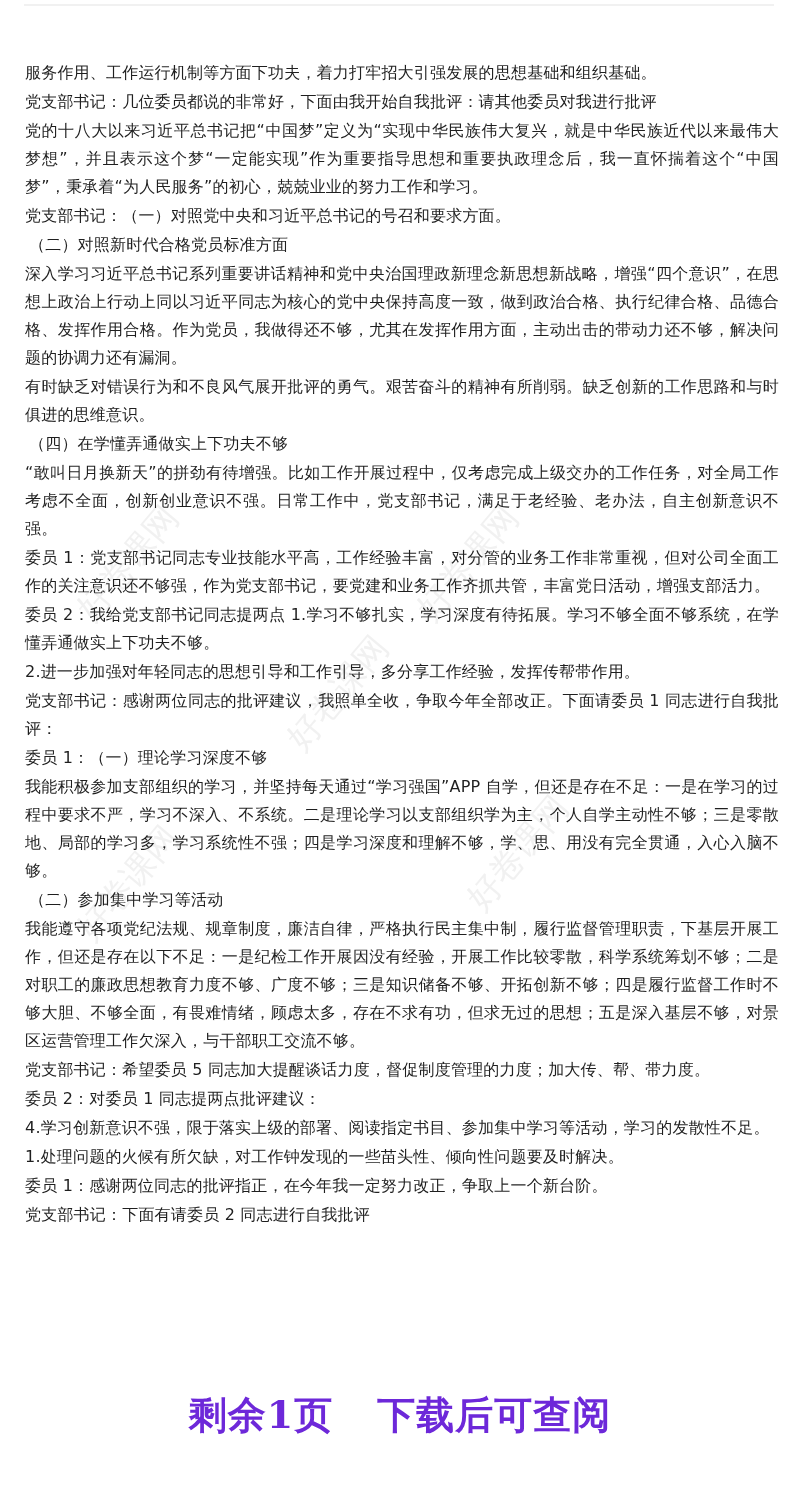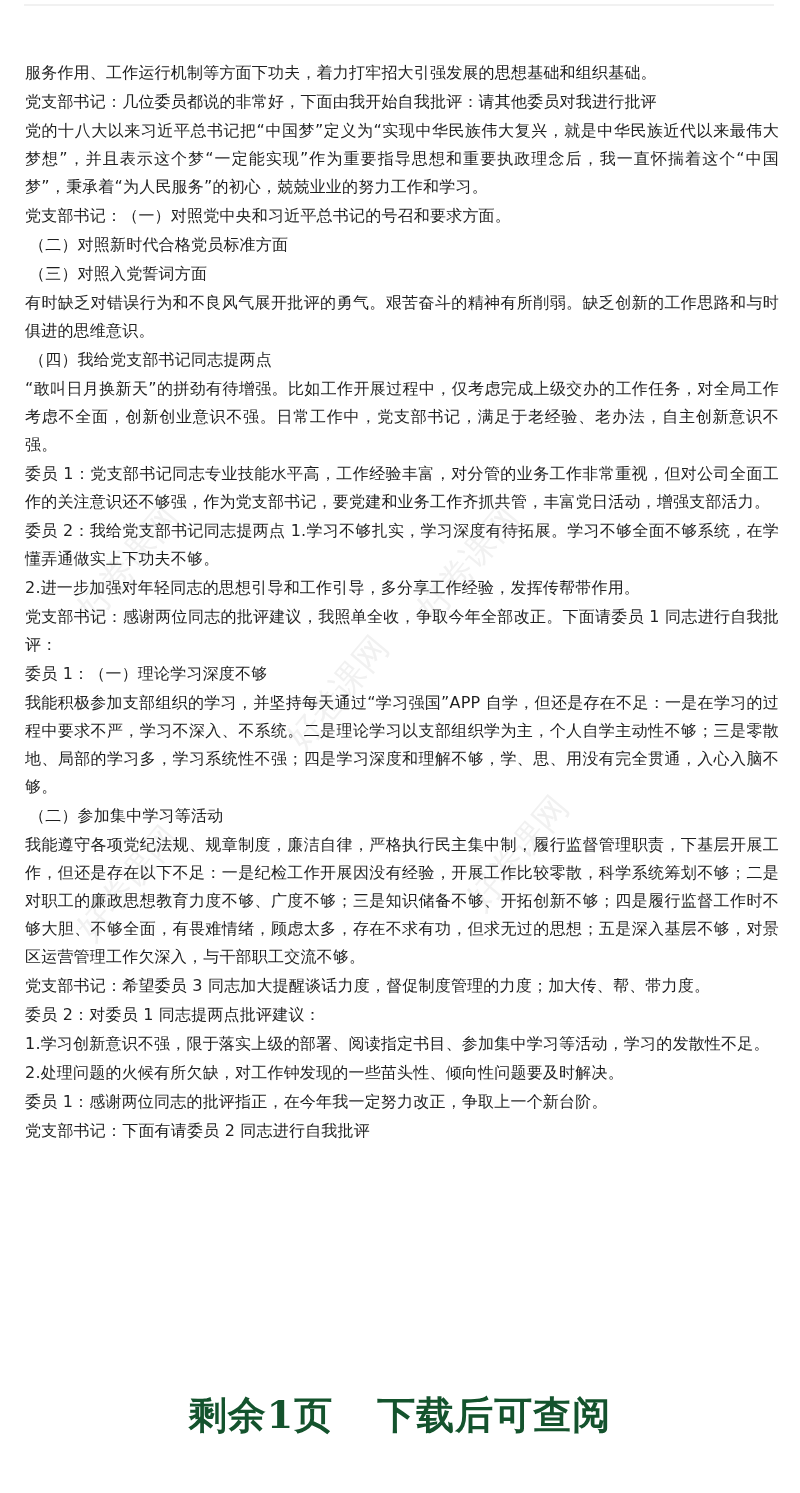--- a/index.html
+++ b/index.html
@@ -20,21 +20,21 @@
   .content p { margin: 1px; text-align: justify; }
   .content p.sub { text-indent: 0; padding-left: 4px; font-family: Liberation Serif, serif; }
   .watermark {
     position: absolute; font-family: "DejaVu Sans", sans-serif; font-size: 34px;
     color: rgba(180,180,180,0.18); transform: rotate(-50deg); white-space: nowrap;
     pointer-events: none;
   }
   .more-notice {
     position: absolute; left: 0; top: 1390px; width: 800px; text-align: center;
     font-family: "DejaVu Serif", "Liberation Serif", serif; font-weight: bold;
-    font-size: 38px; color: #14532d; letter-spacing: 1px;
+    font-size: 38px; color: #6d28d9; letter-spacing: 1px;
   }
   .more-notice span { display: inline-block; }
   .more-notice .gap { width: 44px; }
 </style>
 </head>
 <body>
 
 <div class="page">
   <div class="top-cut"></div>
 
@@ -43,36 +43,36 @@
   <div class="watermark" style="left:270px; top:670px;">好卷课网</div>
   <div class="watermark" style="left:450px; top:830px;">好卷课网</div>
   <div class="watermark" style="left:60px; top:860px;">好卷课网</div>
 
   <div class="content">
     <p>服务作用、工作运行机制等方面下功夫，着力打牢招大引强发展的思想基础和组织基础。</p>
     <p>党支部书记：几位委员都说的非常好，下面由我开始自我批评：请其他委员对我进行批评</p>
     <p>党的十八大以来习近平总书记把“中国梦”定义为“实现中华民族伟大复兴，就是中华民族近代以来最伟大梦想”，并且表示这个梦“一定能实现”作为重要指导思想和重要执政理念后，我一直怀揣着这个“中国梦”，秉承着“为人民服务”的初心，兢兢业业的努力工作和学习。</p>
     <p>党支部书记：（一）对照党中央和习近平总书记的号召和要求方面。</p>
     <p class="sub">（二）对照新时代合格党员标准方面</p>
-    <p class="sub">（三）对照入党誓词方面</p>
+    <p>深入学习习近平总书记系列重要讲话精神和党中央治国理政新理念新思想新战略，增强“四个意识”，在思想上政治上行动上同以习近平同志为核心的党中央保持高度一致，做到政治合格、执行纪律合格、品德合格、发挥作用合格。作为党员，我做得还不够，尤其在发挥作用方面，主动出击的带动力还不够，解决问题的协调力还有漏洞。</p>
     <p>有时缺乏对错误行为和不良风气展开批评的勇气。艰苦奋斗的精神有所削弱。缺乏创新的工作思路和与时俱进的思维意识。</p>
-    <p class="sub">（四）我给党支部书记同志提两点</p>
+    <p class="sub">（四）在学懂弄通做实上下功夫不够</p>
     <p>“敢叫日月换新天”的拼劲有待增强。比如工作开展过程中，仅考虑完成上级交办的工作任务，对全局工作考虑不全面，创新创业意识不强。日常工作中，党支部书记，满足于老经验、老办法，自主创新意识不强。</p>
     <p>委员 1：党支部书记同志专业技能水平高，工作经验丰富，对分管的业务工作非常重视，但对公司全面工作的关注意识还不够强，作为党支部书记，要党建和业务工作齐抓共管，丰富党日活动，增强支部活力。</p>
     <p>委员 2：我给党支部书记同志提两点 1.学习不够扎实，学习深度有待拓展。学习不够全面不够系统，在学懂弄通做实上下功夫不够。</p>
     <p>2.进一步加强对年轻同志的思想引导和工作引导，多分享工作经验，发挥传帮带作用。</p>
     <p>党支部书记：感谢两位同志的批评建议，我照单全收，争取今年全部改正。下面请委员 1 同志进行自我批评：</p>
     <p>委员 1：（一）理论学习深度不够</p>
     <p>我能积极参加支部组织的学习，并坚持每天通过“学习强国”APP 自学，但还是存在不足：一是在学习的过程中要求不严，学习不深入、不系统。二是理论学习以支部组织学为主，个人自学主动性不够；三是零散地、局部的学习多，学习系统性不强；四是学习深度和理解不够，学、思、用没有完全贯通，入心入脑不够。</p>
     <p class="sub">（二）参加集中学习等活动</p>
     <p>我能遵守各项党纪法规、规章制度，廉洁自律，严格执行民主集中制，履行监督管理职责，下基层开展工作，但还是存在以下不足：一是纪检工作开展因没有经验，开展工作比较零散，科学系统筹划不够；二是对职工的廉政思想教育力度不够、广度不够；三是知识储备不够、开拓创新不够；四是履行监督工作时不够大胆、不够全面，有畏难情绪，顾虑太多，存在不求有功，但求无过的思想；五是深入基层不够，对景区运营管理工作欠深入，与干部职工交流不够。</p>
-    <p>党支部书记：希望委员 3 同志加大提醒谈话力度，督促制度管理的力度；加大传、帮、带力度。</p>
+    <p>党支部书记：希望委员 5 同志加大提醒谈话力度，督促制度管理的力度；加大传、帮、带力度。</p>
     <p>委员 2：对委员 1 同志提两点批评建议：</p>
-    <p>1.学习创新意识不强，限于落实上级的部署、阅读指定书目、参加集中学习等活动，学习的发散性不足。</p>
-    <p>2.处理问题的火候有所欠缺，对工作钟发现的一些苗头性、倾向性问题要及时解决。</p>
+    <p>4.学习创新意识不强，限于落实上级的部署、阅读指定书目、参加集中学习等活动，学习的发散性不足。</p>
+    <p>1.处理问题的火候有所欠缺，对工作钟发现的一些苗头性、倾向性问题要及时解决。</p>
     <p>委员 1：感谢两位同志的批评指正，在今年我一定努力改正，争取上一个新台阶。</p>
     <p>党支部书记：下面有请委员 2 同志进行自我批评</p>
   </div>
 
   <div class="more-notice">
     <span>剩余1页</span><span class="gap"></span><span>下载后可查阅</span>
   </div>
 </div>
 
 </body></html>

